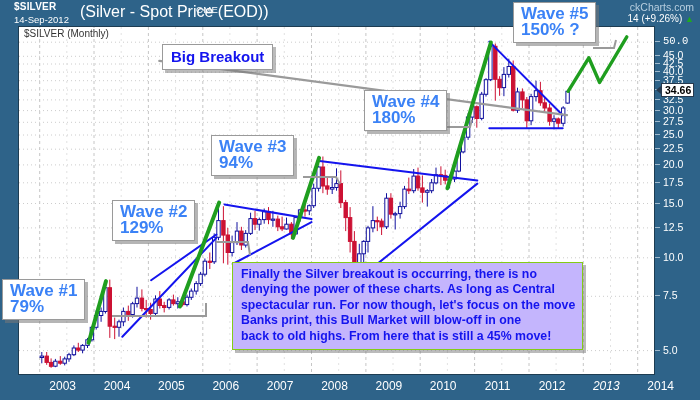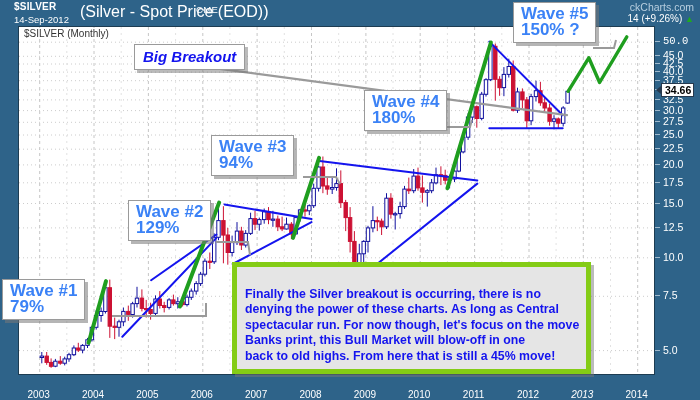--- a/index.html
+++ b/index.html
@@ -25,43 +25,43 @@
   #plot{position:absolute;left:0;top:0;width:635px;height:347px;}
   .plotlabel{position:absolute;left:3px;top:1px;font-size:10px;color:#333;
              background:#fff;padding:0 2px;z-index:6;}
 
   
   #yaxis{position:absolute;left:655px;top:26px;width:45px;height:349px;}
   .ytick{position:absolute;left:8px;font-size:10.5px;color:#ffffff;
          transform:translateY(-50%);white-space:nowrap;}
   .ytickmark{position:absolute;left:0px;width:5px;height:1px;background:#9fb9cd;}
   #xaxis{position:absolute;left:0px;top:376px;width:700px;height:24px;}
-  .xtick{position:absolute;top:13px;font-size:10px;color:#ffffff;
-         transform:translateX(-50%);white-space:nowrap;}
+  .xtick{position:absolute;top:3px;font-size:12px;color:#ffffff;
+         transform:translateX(-50%);white-space:nowrap;margin-left:24px;}
 
   
   #pricetag{position:absolute;font-size:10.5px;font-weight:bold;color:#000;
             background:#ffffff;border:1px solid #26394e;padding:0 2px 0 3px;
             transform:translateY(-50%);white-space:nowrap;z-index:7;}
   #pricearrow{position:absolute;width:0;height:0;border-top:4px solid transparent;
               border-bottom:4px solid transparent;border-right:5px solid #26394e;
               transform:translateY(-50%);z-index:7;}
 
   
   .callout{position:absolute;background:#ffffff;border:1px solid #9a9a9a;
            box-shadow:3px 3px 0 rgba(120,120,120,.55);z-index:10;
            padding:3px 7px 4px 7px;}
   .callout .l1,.callout .l2{color:#3b82f6;font-weight:bold;font-size:17px;
            line-height:16px;white-space:nowrap;}
   .bluebox{position:absolute;background:#ffffff;border:1px solid #9a9a9a;
            box-shadow:3px 3px 0 rgba(120,120,120,.5);z-index:10;padding:3px 8px 4px 8px;}
   .bluebox .t{color:#1414ee;font-weight:bold;font-size:15px;line-height:17px;white-space:nowrap;}
-  #commentbox{position:absolute;background:#e5e5e5;border:5px solid #84cc16;
+  #commentbox{position:absolute;background:#c4b5fd;border:1px solid #84cc16;
            box-shadow:3px 3px 0 rgba(120,120,120,.5);z-index:10;
-           padding:20px 7px 5px 8px;}
+           padding:4px 7px 5px 8px;}
   #commentbox .row{color:#1414ee;font-weight:bold;font-size:12.3px;
            line-height:15.4px;white-space:nowrap;}
 </style>
 </head>
 <body>
 
 <div id="root">
 
   <div id="header">
     <div class="sym">$SILVER</div>
@@ -439,30 +439,30 @@
       <div class="xtick" style="left: 256.1px;">2007</div>
       <div class="xtick" style="left: 310.5px;">2008</div>
       <div class="xtick" style="left: 364.9px;">2009</div>
       <div class="xtick" style="left: 419.2px;">2010</div>
       <div class="xtick" style="left: 473.6px;">2011</div>
       <div class="xtick" style="left: 528px;">2012</div>
       <div class="xtick" style="left: 582.3px; font-style: italic;">2013</div>
       <div class="xtick" style="left: 636.7px;">2014</div>
     </div>
 
-  <div class="bluebox" id="bigbreakout" style="left:134px;top:44px;font-style:italic;">
+  <div class="bluebox" id="bigbreakout" style="left:162px;top:44px;">
     <div class="t">Big Breakout</div>
   </div>
 
   <div class="callout" id="cw1" style="left:2px;top:279px;">
     <div class="l1">Wave #1</div>
     <div class="l2">79%</div>
   </div>
 
-  <div class="callout" id="cw2" style="left:128px;top:200px;">
+  <div class="callout" id="cw2" style="left:112px;top:200px;">
     <div class="l1">Wave #2</div>
     <div class="l2">129%</div>
   </div>
 
   <div class="callout" id="cw3" style="left:211px;top:135px;">
     <div class="l1">Wave #3</div>
     <div class="l2">94%</div>
   </div>
 
   <div class="callout" id="cw4" style="left:364px;top:90px;">

